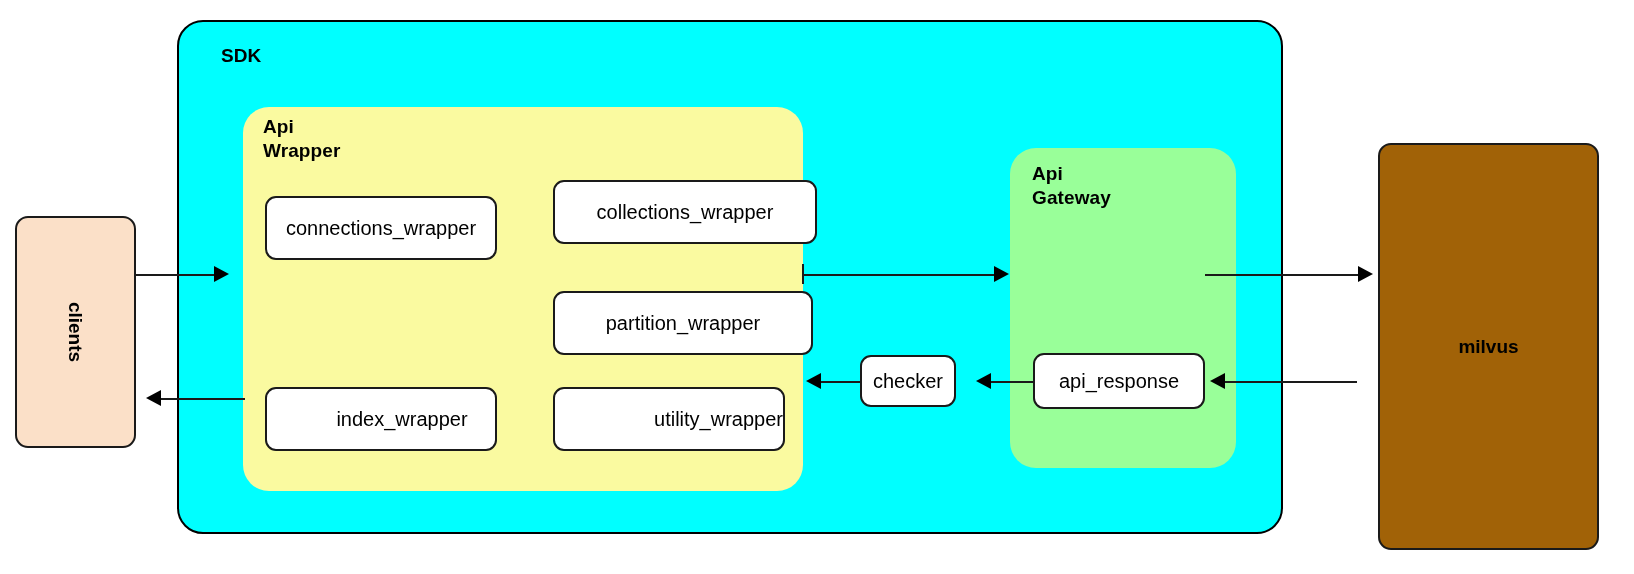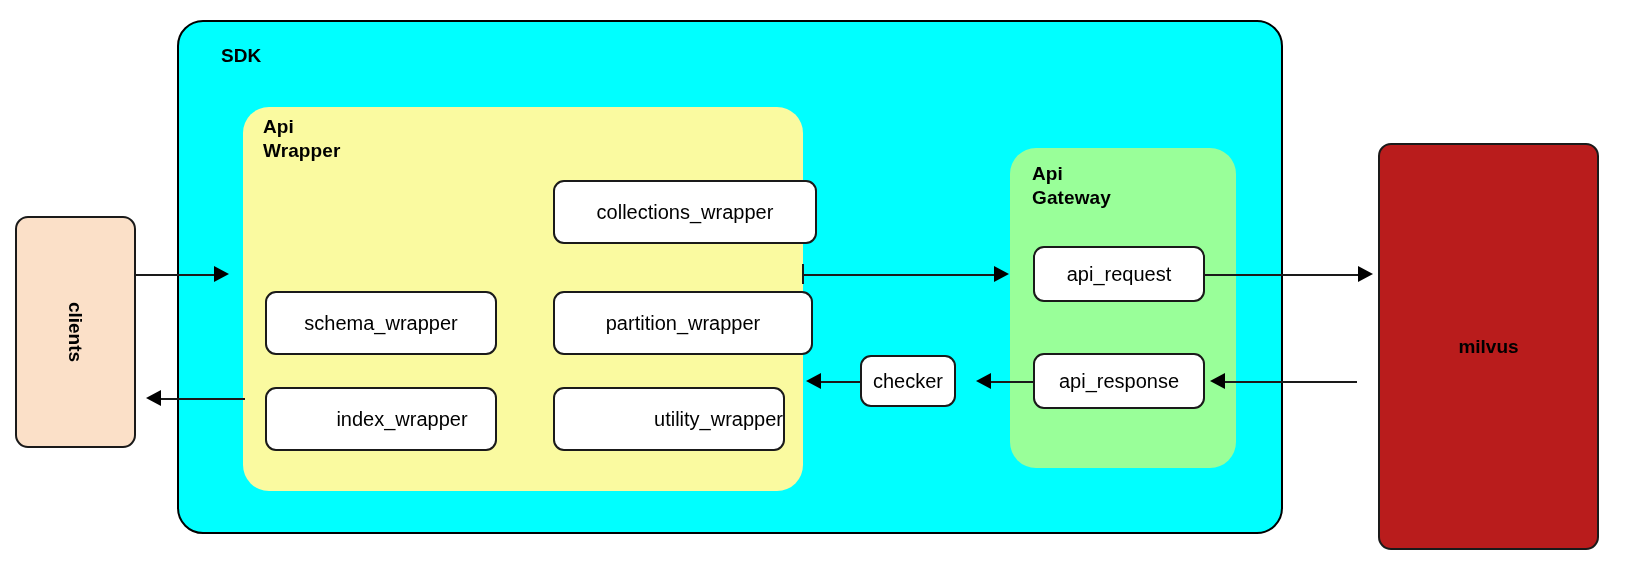--- a/index.html
+++ b/index.html
@@ -68,21 +68,21 @@
   .node-side {
     border: 2px solid #1a1a1a;
     border-radius: 13px;
     font-size: 19px;
     font-weight: bold;
   }
   .node-clients {
     background: #FBE0C8;
   }
   .node-milvus {
-    background: #b91c1c;
+    background: #a16207;
     text-align: center;
   }
   .rotated-label {
     transform: rotate(90deg);
     white-space: nowrap;
   }
 
   
   .hline {
     position: absolute;
@@ -110,46 +110,43 @@
 
   <div class="box container-sdk" style="left:177px; top:20px; width:1106px; height:514px;">
     <div class="container-title" style="margin:22px 0 0 42px;text-align:center;">SDK</div>
   </div>
 
   <div class="box container-wrapper" style="left:243px; top:107px; width:560px; height:384px;">
     <div class="container-title" style="margin:8px 0 0 20px;">Api
 Wrapper</div>
   </div>
 
+  <div class="box node" style="left:265px; top:196px; width:232px; height:64px;">
+    <span>connections_wrapper</span>
+  </div>
   <div class="box node" style="left:553px; top:180px; width:264px; height:64px;">
     <span>collections_wrapper</span>
   </div>
 
-  <div class="box node" style="left:265px; top:291px; width:232px; height:64px;">
-    <span>schema_wrapper</span>
-  </div>
   <div class="box node" style="left:553px; top:291px; width:260px; height:64px;">
     <span>partition_wrapper</span>
   </div>
 
   <div class="box node" style="left:265px; top:387px; width:232px; height:64px;padding-left:42px;">
     <span>index_wrapper</span>
   </div>
   <div class="box node" style="left:553px; top:387px; width:232px; height:64px;justify-content:flex-end;">
     <span>utility_wrapper</span>
   </div>
 
   <div class="box container-gateway" style="left:1010px; top:148px; width:226px; height:320px;">
     <div class="container-title" style="margin:14px 0 0 22px;">Api
 Gateway</div>
   </div>
 
-  <div class="box node" style="left:1033px; top:246px; width:172px; height:56px;">
-    <span>api_request</span>
-  </div>
   <div class="box node" style="left:1033px; top:353px; width:172px; height:56px;">
     <span>api_response</span>
   </div>
 
   <div class="box node" style="left:860px; top:355px; width:96px; height:52px;">
     <span>checker</span>
   </div>
 
   <div class="box node-side node-clients" style="left:15px; top:216px; width:121px; height:232px;">
     <span class="rotated-label">clients</span>

